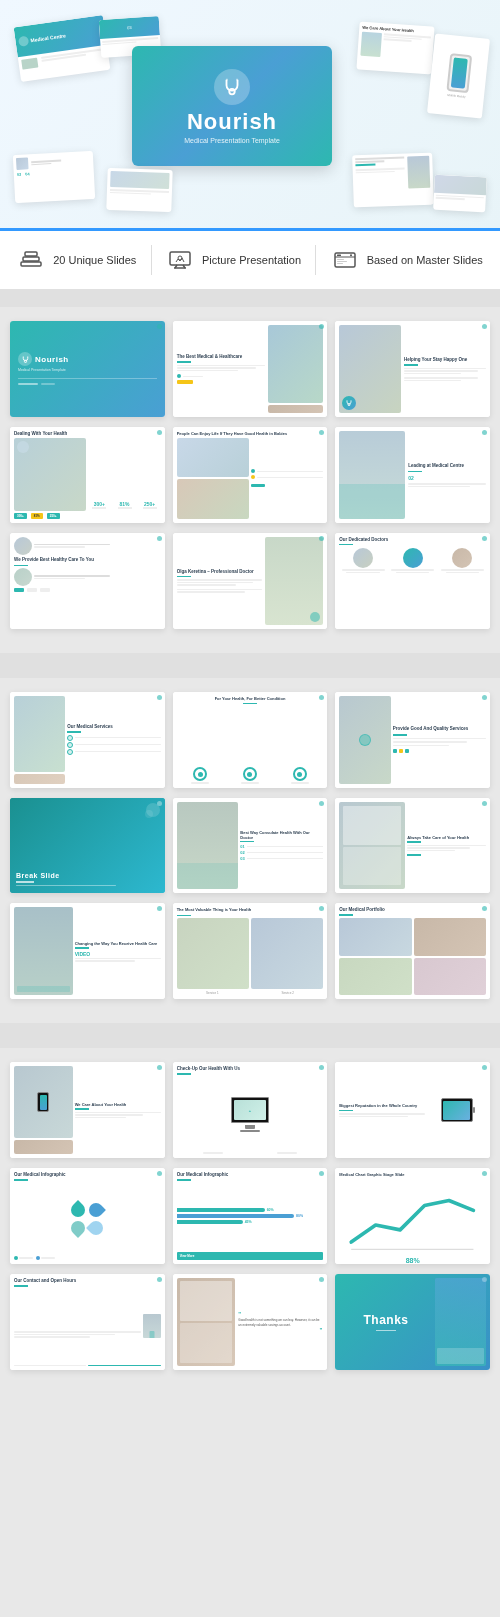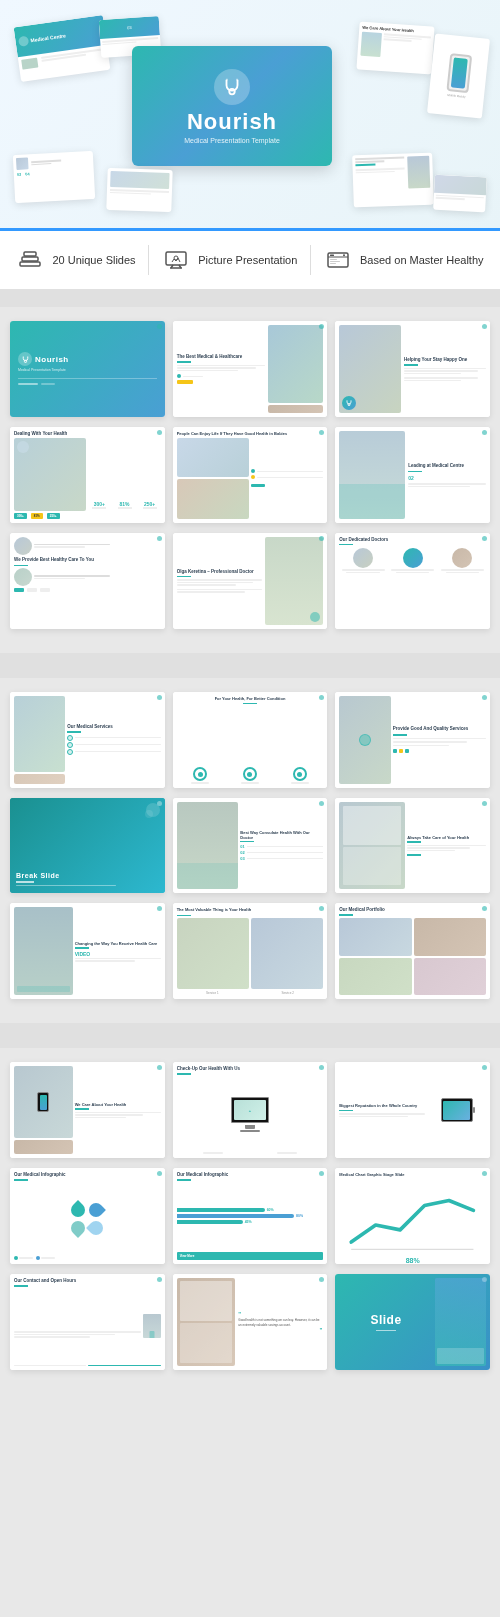--- a/index.html
+++ b/index.html
@@ -363,21 +363,21 @@
       <svg width="22" height="18" viewBox="0 0 22 18">
         <rect x="1" y="2" width="20" height="14" rx="1.5" fill="none" stroke="#555" stroke-width="1.5"></rect>
         <line x1="1" y1="6" x2="21" y2="6" stroke="#555" stroke-width="1"></line>
         <rect x="3" y="3.5" width="4" height="1.5" rx="0.5" fill="#555"></rect>
         <circle cx="17" cy="4.2" r="1" fill="#555"></circle>
         <rect x="3" y="8" width="7" height="1" rx="0.5" fill="#ccc"></rect>
         <rect x="3" y="10" width="10" height="1" rx="0.5" fill="#ccc"></rect>
         <rect x="3" y="12" width="6" height="1" rx="0.5" fill="#ccc"></rect>
       </svg>
     </div>
-    <div class="feature-text">Based on Master Healthy</div>
+    <div class="feature-text">Based on Master Slides</div>
   </div>
 </div>
 
 <div class="section-gap"></div>
 
 <div class="slides-section">
 
   <div class="slides-row">
 
     <div class="slide-thumb">
@@ -1042,21 +1042,21 @@
           </div>
         </div>
       </div>
       <div class="slide-indicator"></div>
     </div>
 
     <div class="slide-thumb">
       <div class="slide-thumb-inner">
         <div class="slide-content" style="background:linear-gradient(135deg,#2db8b0,#3a90c8);padding:4px;flex-direction:row;gap:2px;">
           <div style="flex:1;display:flex;flex-direction:column;justify-content:center;align-items:center;">
-            <div style="font-size:12px;font-weight:800;color:white;letter-spacing:0.5px;">Slide</div>
+            <div style="font-size:12px;font-weight:800;color:white;letter-spacing:0.5px;">Thanks</div>
             <div style="height:1.5px;width:20px;background:rgba(255,255,255,0.6);margin-top:3px;"></div>
           </div>
           <div style="width:35%;background:rgba(255,255,255,0.1);border-radius:2px;position:relative;overflow:hidden;">
             <div style="position:absolute;inset:0;background:linear-gradient(180deg,#4a9fd4,#2db8b0);opacity:0.6;"></div>
             <div style="position:absolute;bottom:2px;left:2px;right:2px;height:16px;background:rgba(255,255,255,0.2);border-radius:1px;"></div>
           </div>
         </div>
       </div>
       <div class="slide-indicator" style="background:rgba(255,255,255,0.5);"></div>
     </div>

